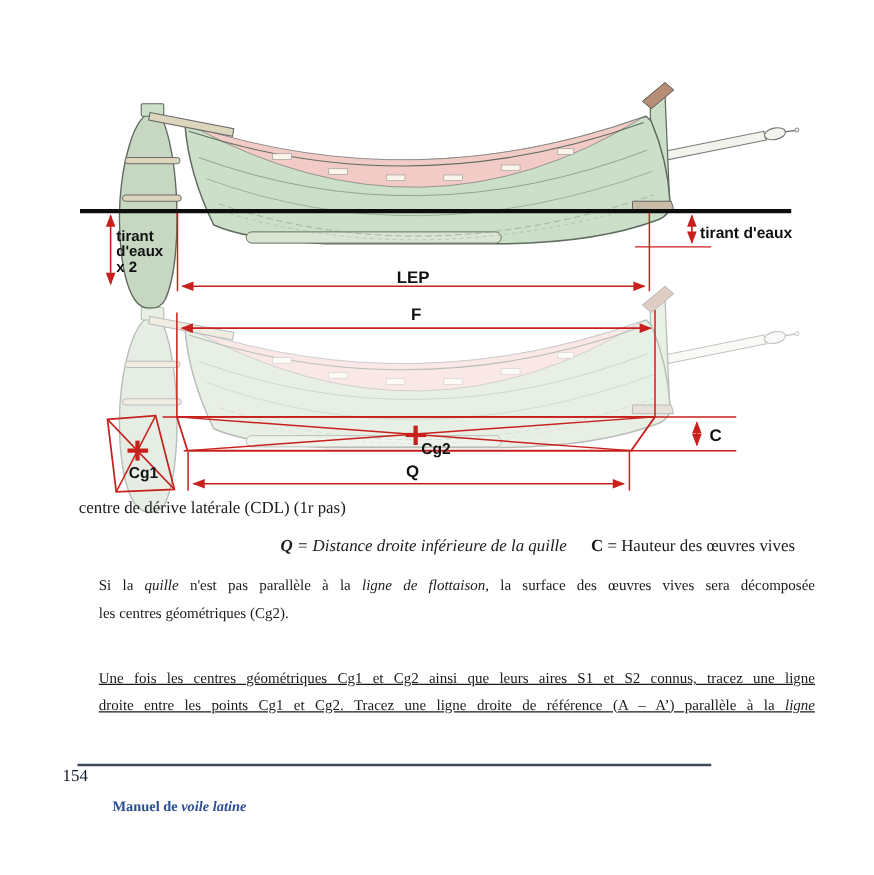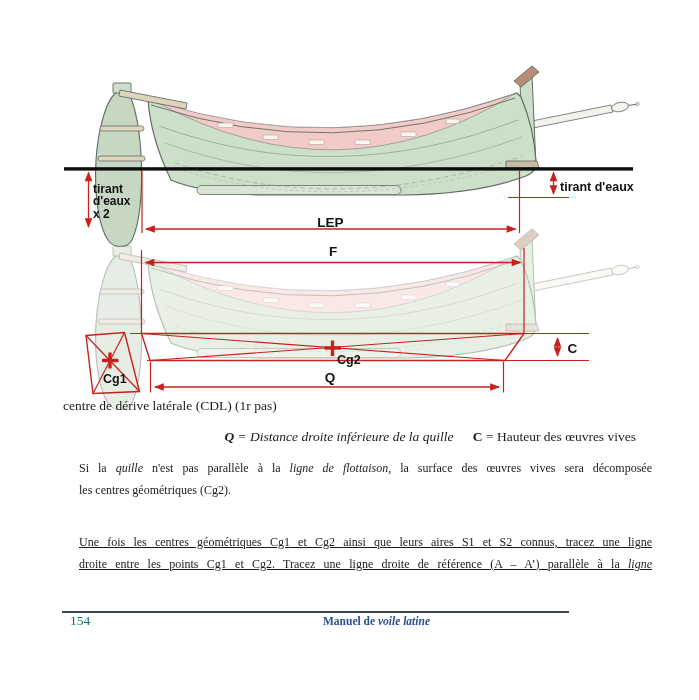--- a/index.html
+++ b/index.html
@@ -14,22 +14,22 @@
   .defline{position:absolute;left:63px;top:429px;width:573px;text-align:right;font-size:13.5px;}
   .para{position:absolute;left:63px;width:573px;font-size:12px;line-height:21.5px;margin-left:16px;}
   #para1{top:458px;}
   #para2{top:532px;text-decoration:underline;}
   .jline{text-align:justify;text-align-last:justify;}
   .s-i{font-style:italic;}
   .s-b{font-weight:bold;}
   .s-bi{font-weight:bold;font-style:italic;}
   .s-gap{padding-left:16px;}
   .footer-rule{position:absolute;left:62px;top:611px;width:507px;height:1.6px;background:#3d4757;}
-  .page-number{position:absolute;left:70px;top:613px;font-size:13.5px;color:#0f766e;}
-  .footer-title{position:absolute;left:90px;top:615px;width:573px;text-align:center;
+  .page-number{position:absolute;left:50px;top:613px;font-size:13.5px;color:#0f172a;}
+  .footer-title{position:absolute;left:90px;top:640px;width:573px;
                 font-size:11.5px;font-weight:bold;color:#2b4f92;}
 </style>
 </head>
 <body>
 
 <div id="page">
 
   <svg width="699" height="420" viewBox="0 0 699 420">
     <defs>
       <marker id="arr" viewBox="0 0 10 8" refX="8.5" refY="4" markerWidth="11" markerHeight="9" orient="auto-start-reverse" markerUnits="userSpaceOnUse">

